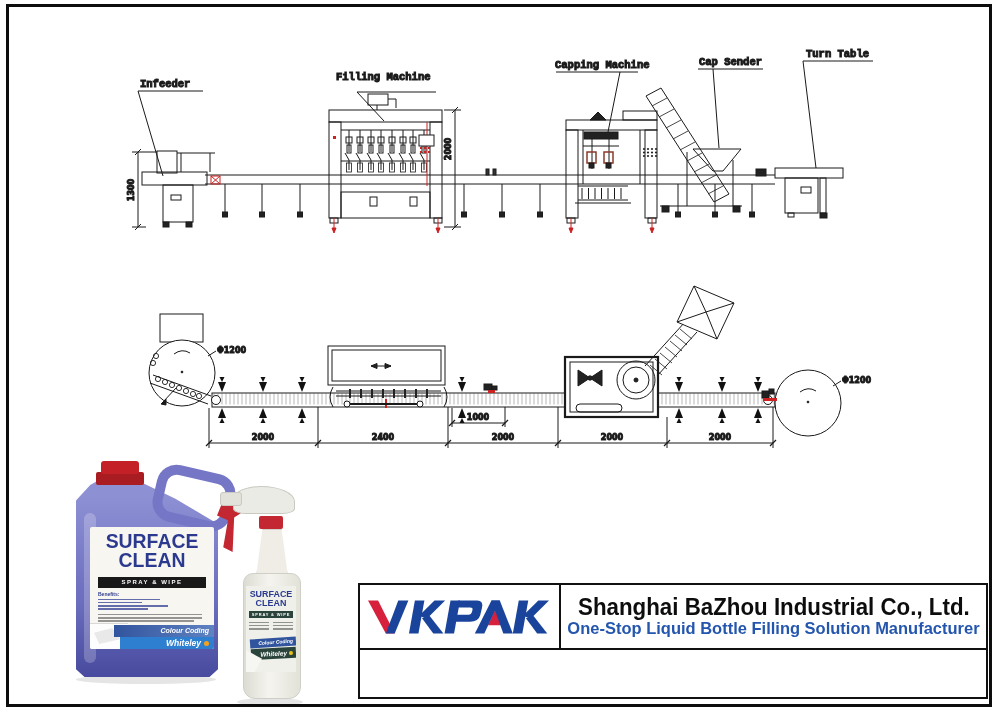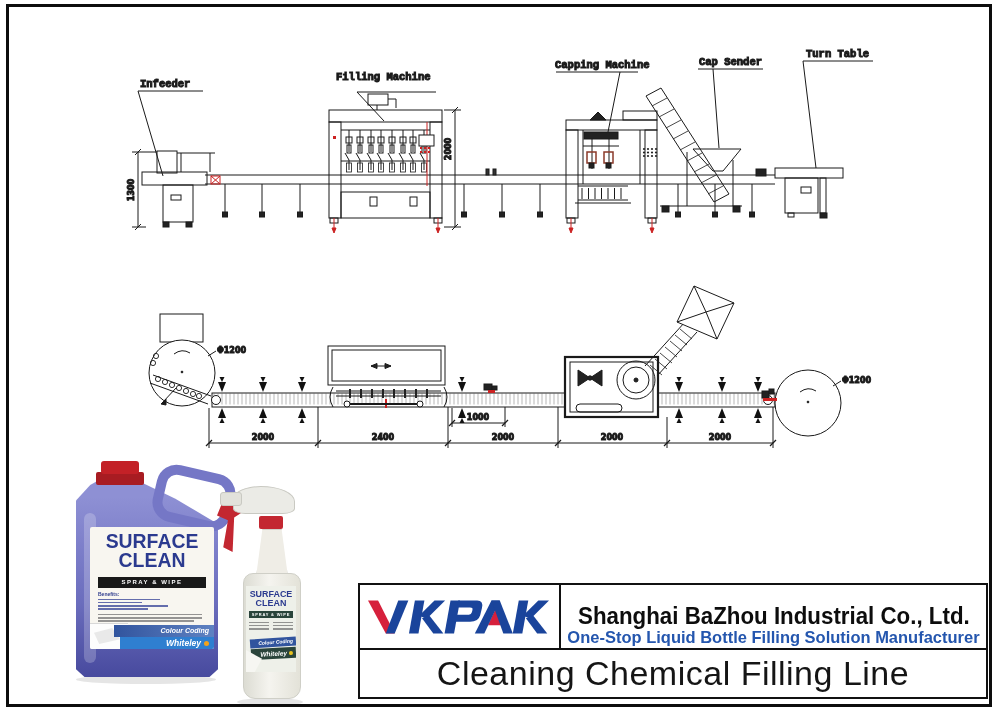--- a/index.html
+++ b/index.html
@@ -61,21 +61,21 @@
              justify-content:flex-end;gap:2px;font-size:6.5px;font-weight:700;font-style:italic;padding-right:3px;box-sizing:border-box;transform:rotate(-3deg);}
   .dot-yellow{width:4px;height:4px;border-radius:50%;background:#e8c11c;display:inline-block;}
   .sp-wedge{position:absolute;left:0;top:64px;width:16px;height:22px;background:#f6f6f2;
             clip-path:polygon(0 0,100% 40%,55% 100%,0 100%);}
 
   
   .footer-box{position:absolute;left:358px;top:583px;width:630px;height:116px;border:2.5px solid #111;box-sizing:border-box;
               display:flex;flex-direction:column;background:#fff;}
   .footer-top{display:flex;height:63px;border-bottom:2.5px solid #111;}
   .logo-cell{width:202px;border-right:2.5px solid #111;display:flex;align-items:center;justify-content:center;box-sizing:border-box;}
-  .company-cell{flex:1;display:flex;flex-direction:column;align-items:center;justify-content:flex-end;line-height:1.1;}
+  .company-cell{flex:1;display:flex;flex-direction:column;align-items:center;justify-content:center;line-height:1.1;}
   .company-name{font-size:23px;font-weight:700;color:#0d0d0d;transform:scaleX(.97);white-space:nowrap;}
   .company-tagline{font-size:17px;font-weight:700;color:#2456ae;transform:scaleX(.97);white-space:nowrap;}
   .footer-title-row{flex:1;display:flex;align-items:center;justify-content:center;}
   .footer-title{font-size:34px;color:#151515;letter-spacing:.5px;white-space:nowrap;}
   .visually-hidden{position:absolute;width:1px;height:1px;overflow:hidden;clip:rect(0 0 0 0);}
 </style>
 </head>
 <body>
 
 <div class="stage">
@@ -626,17 +626,14 @@
             <polygon fill="#1a449b" points="261,28 287,2 305,2 274,33"></polygon>
             <polygon fill="#1a449b" points="266,32 278,27 302,58 285,58"></polygon>
           </g>
         </svg>
       </div>
       <div class="company-cell">
         <div class="company-name">Shanghai BaZhou Industrial Co., Ltd.</div>
         <div class="company-tagline">One-Stop Liquid Bottle Filling Solution Manufacturer</div>
       </div>
     </div>
-    <div class="footer-title-row">
-      <div class="footer-title">Cleaning Chemical Filling Line</div>
-    </div>
   </div>
 </div>
 
 </body></html>

